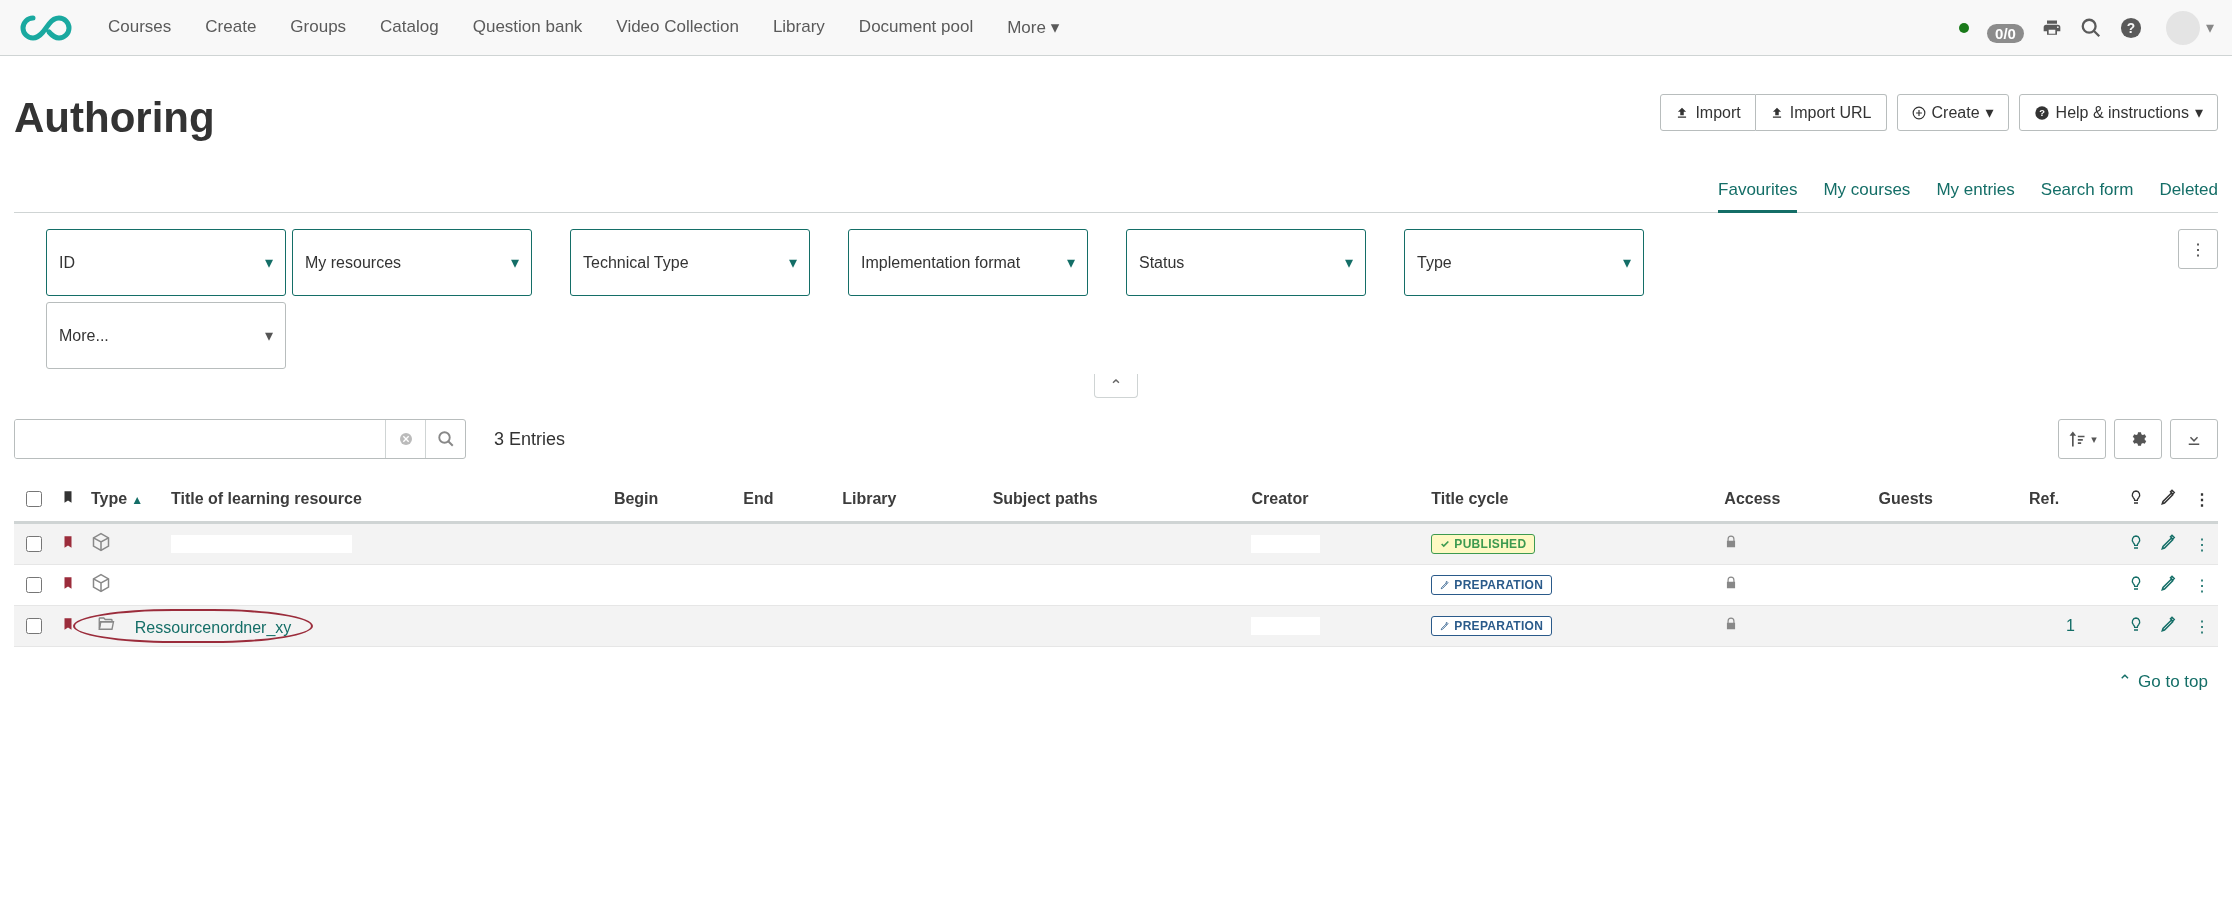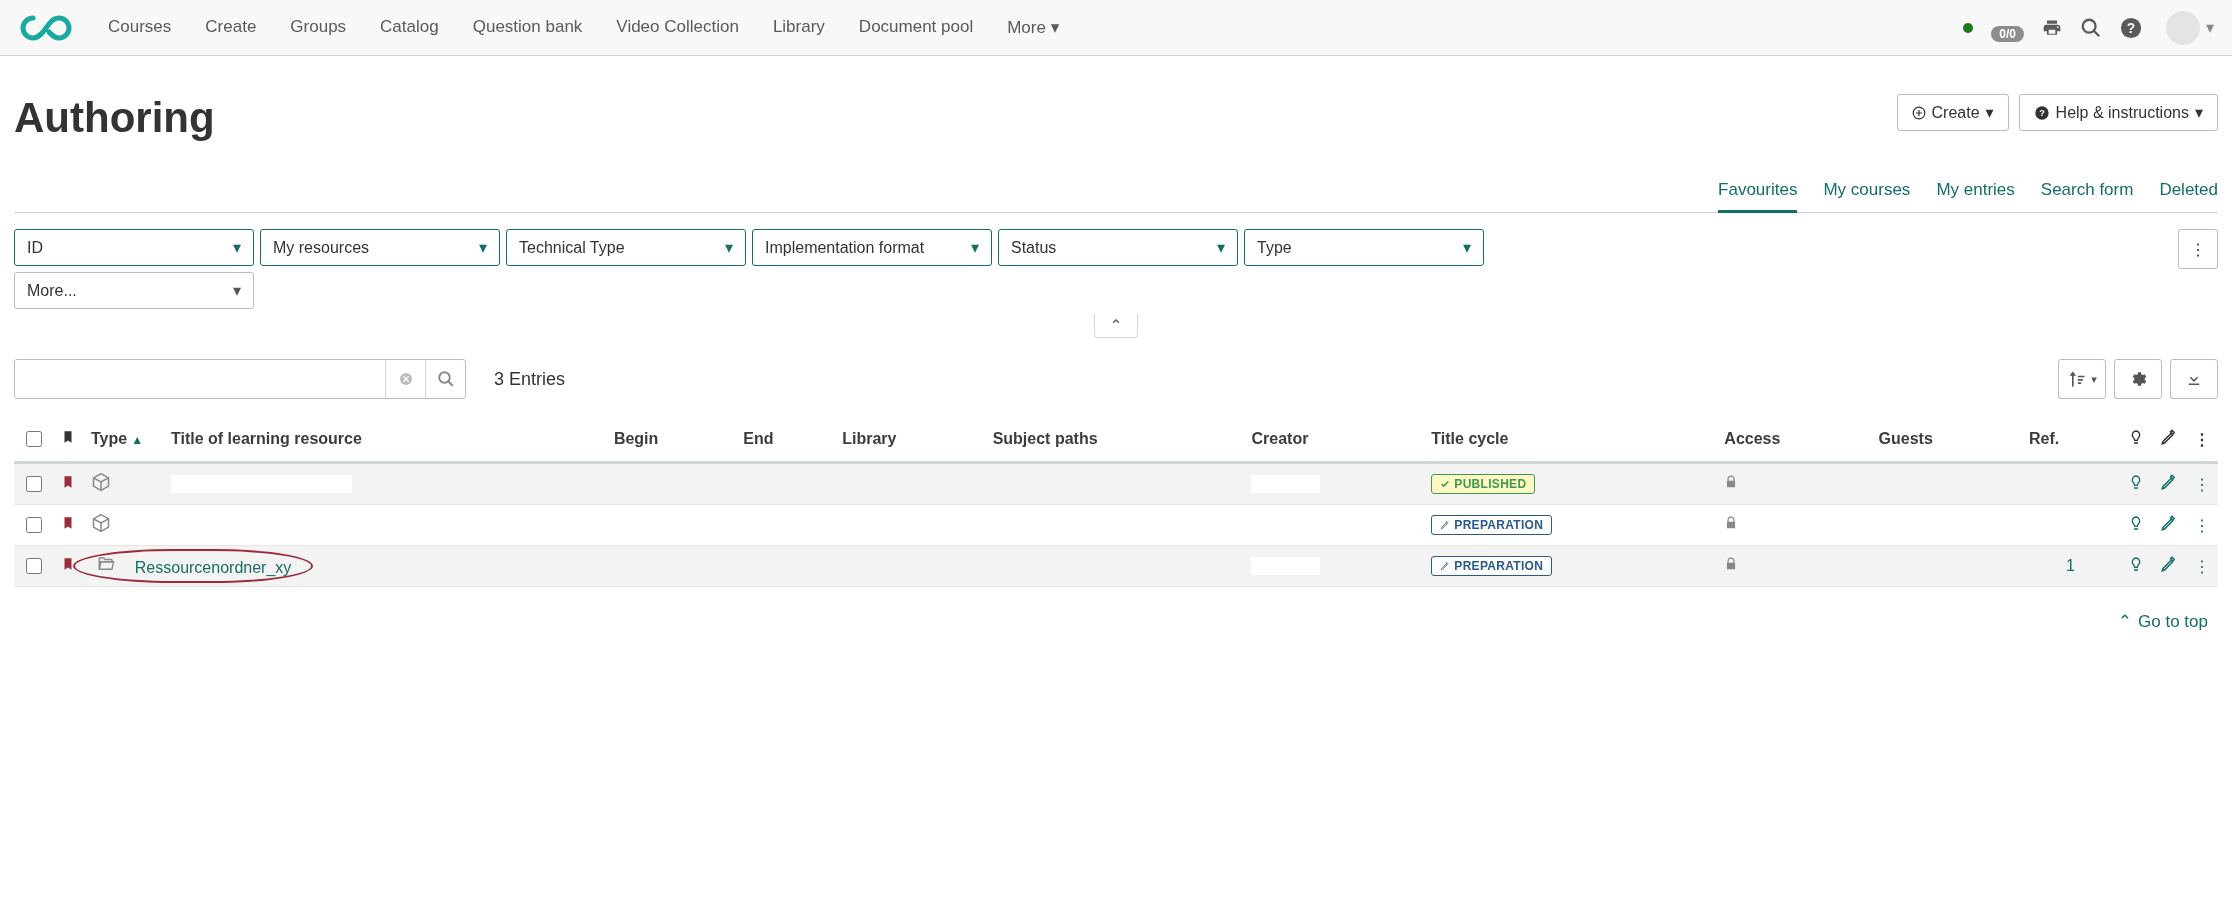--- a/index.html
+++ b/index.html
@@ -30,21 +30,21 @@
     height: 56px;
     padding: 0 18px;
     border-bottom: 1px solid var(--border);
     background: var(--bg);
   }
   .logo { margin-right: 28px; display: flex; align-items: center; }
   .nav-links { display: flex; gap: 34px; flex: 1; }
   .nav-links a { color: #5a5a5a; text-decoration: none; font-size: 17px; cursor: pointer; }
   .nav-right { display: flex; align-items: center; gap: 18px; }
   .status-dot { width: 10px; height: 10px; border-radius: 50%; background: #1a7a1a; }
-  .pill { background: #8c8c8c; color: #fff; border-radius: 10px; padding: 1px 8px; font-size: 12px; font-weight: 700; margin-top: 12px; }
+  .pill { background: #8c8c8c; color: #fff; border-radius: 10px; padding: 1px 8px; font-size: 15px; font-weight: 700; margin-top: 12px; }
   .icon-btn { color: #5a5a5a; cursor: pointer; display: flex; align-items: center; }
   .avatar { width: 34px; height: 34px; border-radius: 50%; background: #e4e4e4; margin-left: 6px; }
   
   .page { padding: 18px 14px 40px; max-width: 2232px; }
   .page-header { display: flex; justify-content: space-between; align-items: flex-start; margin-top: 20px; }
   .page-title { font-size: 42px; font-weight: 600; margin: 0; color: #333; }
   .header-actions { display: flex; gap: 10px; }
   .btn {
     display: inline-flex;
     align-items: center;
@@ -69,28 +69,29 @@
     font-size: 17px;
     border-bottom: 3px solid transparent;
     margin-bottom: -1px;
   }
   .tab.active { border-bottom-color: var(--teal); font-weight: 500; }
   
   .filters { display: flex; flex-wrap: wrap; gap: 6px; margin-top: 16px; align-items: flex-start; }
   .filter-select {
     border: 1px solid var(--teal);
     border-radius: 3px;
-    padding: 8px 12px;
+    padding: 23px 12px;
     min-width: 240px;
     display: flex;
     justify-content: space-between;
     align-items: center;
     color: #333;
     cursor: pointer;
     background: #fff;
+    margin-left: 32px;
   }
   .filter-select .caret { color: var(--teal); }
   .filter-col1 { display: flex; flex-direction: column; gap: 6px; width: 240px; }
   .filter-more-btn {
     border: 1px solid var(--border-dark);
     border-radius: 3px;
     width: 40px;
     height: 40px;
     display: flex;
     align-items: center;
@@ -272,20 +273,34 @@
       <span style="margin-left:6px;color:#888;">▾</span>
     </span>
   </div>
 </div>
 
 <div class="page">
 
   <div class="page-header">
     <h1 class="page-title">Authoring</h1>
     <div class="header-actions">
+      <div class="btn-group">
+        <button class="btn">
+          <svg width="14" height="14" viewBox="0 0 24 24" fill="currentColor">
+              <path d="M9 16h6v-6h4l-7-7-7 7h4v6zm-4 2h14v2H5v-2z"></path>
+            </svg>
+          <span>Import</span>
+        </button>
+        <button class="btn">
+          <svg width="14" height="14" viewBox="0 0 24 24" fill="currentColor">
+              <path d="M9 16h6v-6h4l-7-7-7 7h4v6zm-4 2h14v2H5v-2z"></path>
+            </svg>
+          <span>Import URL</span>
+        </button>
+      </div>
       <button class="btn">
         <svg width="14" height="14" viewBox="0 0 24 24" fill="currentColor">
             <circle cx="12" cy="12" r="10" fill="none" stroke="currentColor" stroke-width="2"></circle>
             <path d="M12 7v10M7 12h10" stroke="currentColor" stroke-width="2"></path>
           </svg>
         <span>Create</span>
         <span>▾</span>
       </button>
       <button class="btn">
         <svg width="16" height="16" viewBox="0 0 24 24">

